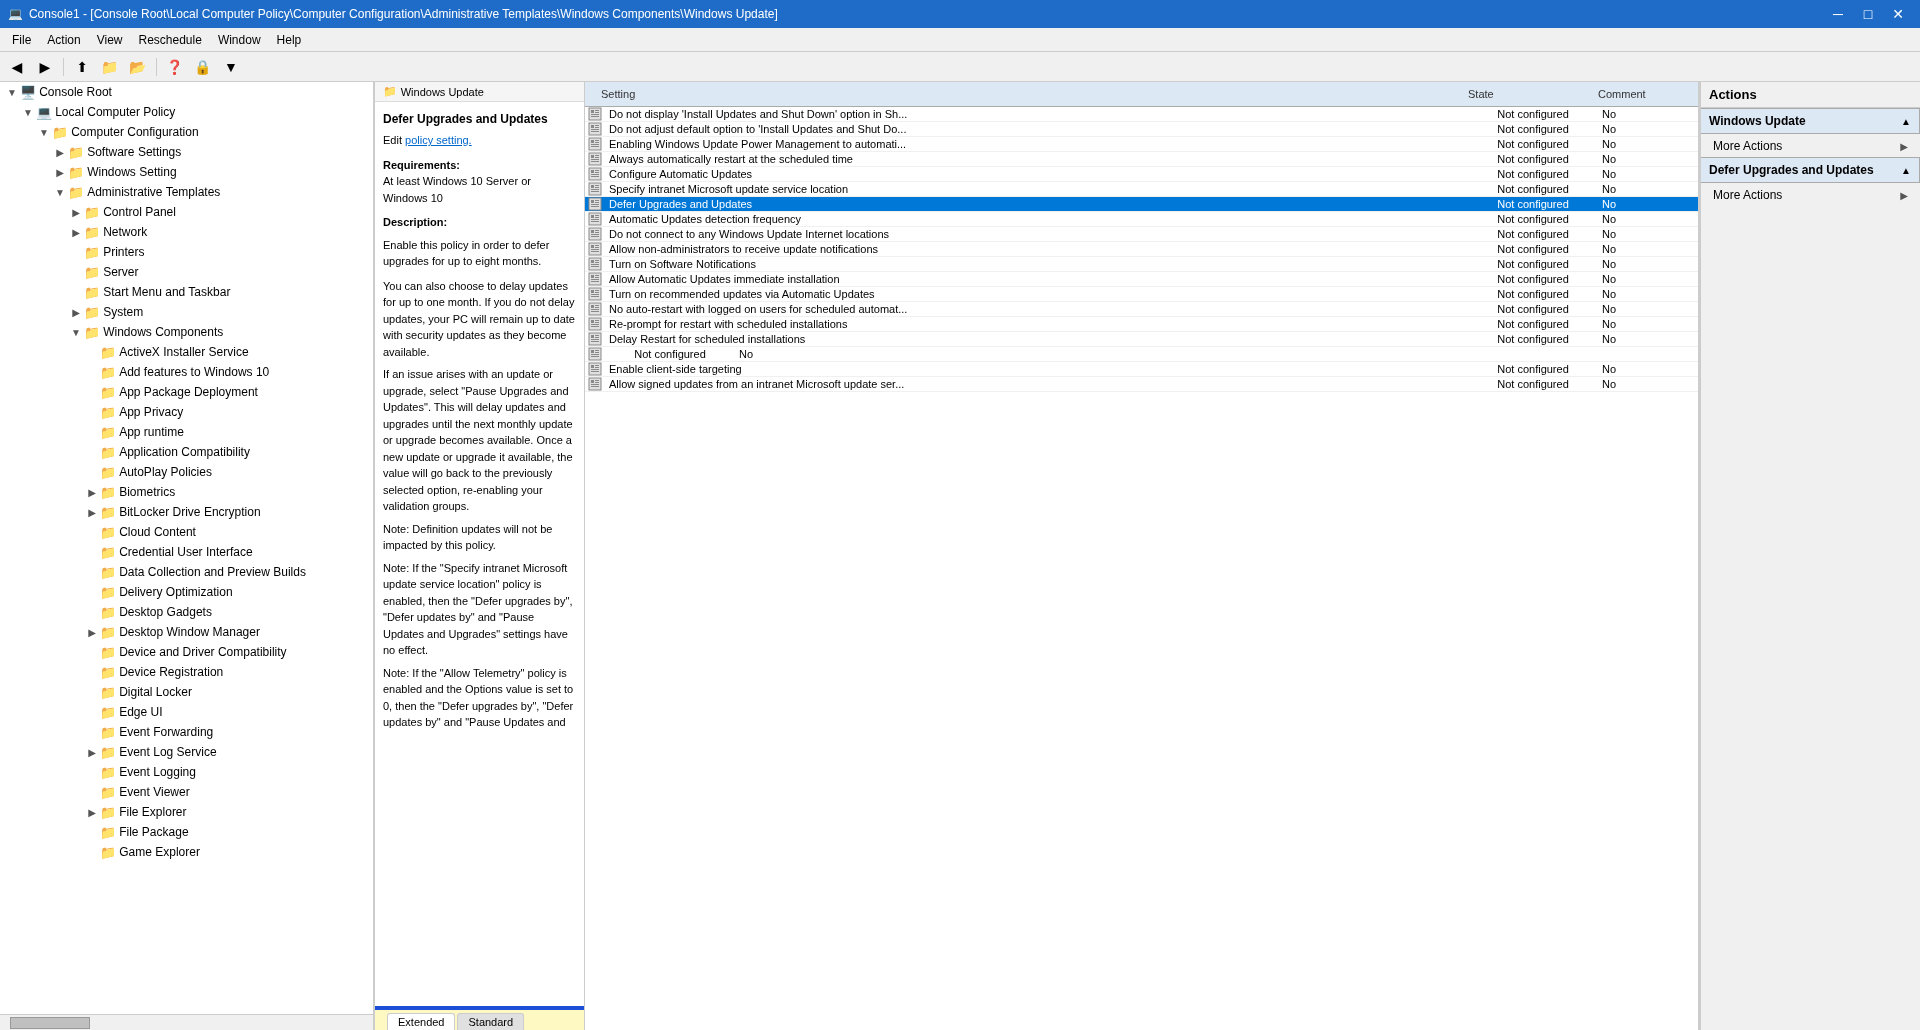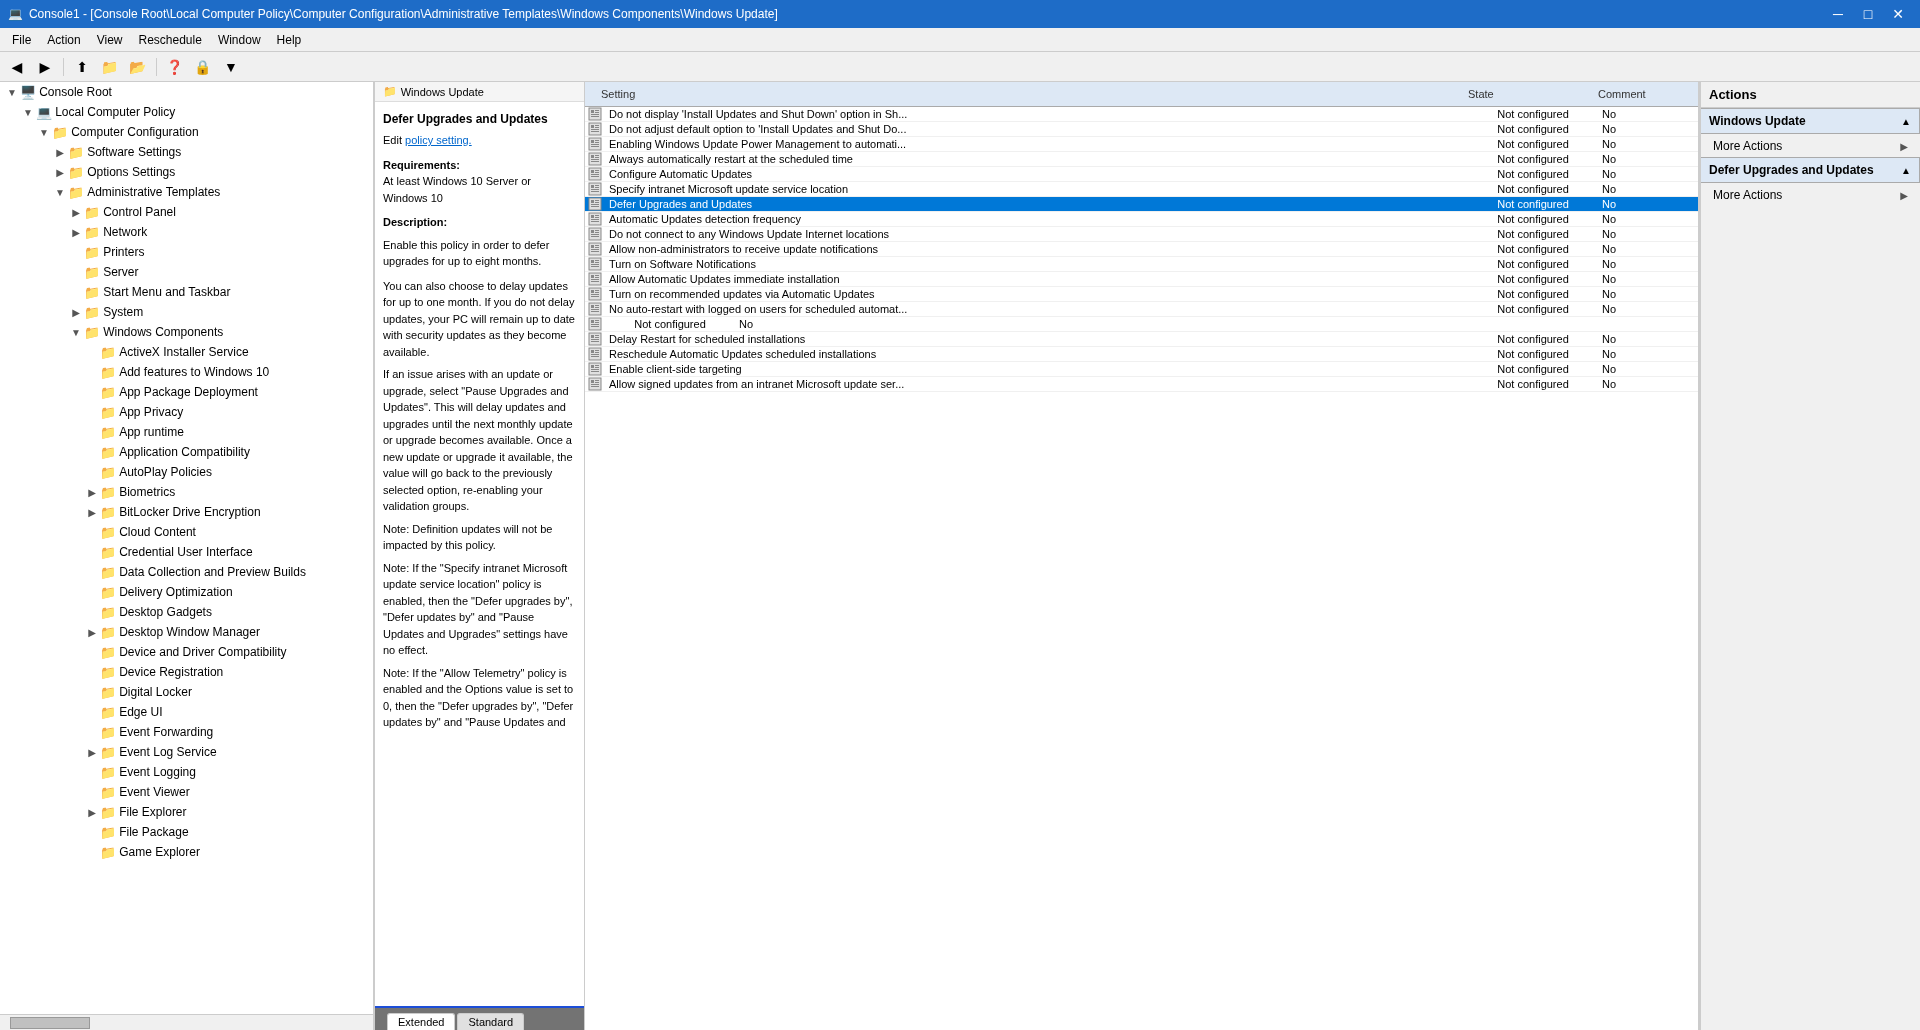--- a/index.html
+++ b/index.html
@@ -127,25 +127,25 @@
     #desc-content {
       padding: 8px;
       overflow-y: auto;
       flex: 1;
       font-size: 11px;
       line-height: 1.5;
     }
     #desc-content h3 { font-size: 12px; margin-bottom: 4px; font-weight: bold; }
     #desc-content .policy-link { color: #0066cc; text-decoration: underline; cursor: pointer; }
     #desc-tabs {
-      border-top: 2px solid #1d4ed8;
+      border-top: 4px solid #1d4ed8;
       height: 24px;
       display: flex;
       align-items: flex-end;
-      background: #737373;
+      background: #fef9c3;
       padding: 0 12px;
     }
     .desc-tab {
       padding: 2px 10px;
       border: 1px solid #ccc;
       background: #e0e0e0;
       cursor: pointer;
       font-size: 11px;
       border-bottom: none;
       margin-right: 2px;
@@ -302,21 +302,21 @@
           <span class="label">Computer Configuration</span>
         </div>
         <div class="tree-item" style="padding-left: 52px;">
           <span class="expander">▶</span>
           <span class="icon folder-icon">📁</span>
           <span class="label">Software Settings</span>
         </div>
         <div class="tree-item" style="padding-left: 52px;">
           <span class="expander">▶</span>
           <span class="icon folder-icon">📁</span>
-          <span class="label">Options Settings</span>
+          <span class="label">Windows Setting</span>
         </div>
         <div class="tree-item" style="padding-left: 52px;">
           <span class="expander">▼</span>
           <span class="icon folder-icon">📁</span>
           <span class="label">Administrative Templates</span>
         </div>
         <div class="tree-item" style="padding-left: 68px;">
           <span class="expander">▶</span>
           <span class="icon folder-icon">📁</span>
           <span class="label">Control Panel</span>
@@ -738,20 +738,21 @@
           <span class="row-icon">
             <svg width="14" height="14" viewBox="0 0 14 14">
               <rect x="1" y="1" width="12" height="12" fill="#e0e0e0" stroke="#888" stroke-width="1"></rect>
               <rect x="3" y="3" width="3" height="3" fill="#888"></rect>
               <rect x="7" y="3" width="4" height="1" fill="#888"></rect>
               <rect x="7" y="5" width="4" height="1" fill="#888"></rect>
               <rect x="3" y="7" width="8" height="1" fill="#888"></rect>
               <rect x="3" y="9" width="8" height="1" fill="#888"></rect>
             </svg>
           </span>
+          <span class="row-setting">Re-prompt for restart with scheduled installations</span>
           <span class="row-state">Not configured</span>
           <span class="row-comment">No</span>
         </div>
         <div class="settings-row">
           <span class="row-icon">
             <svg width="14" height="14" viewBox="0 0 14 14">
               <rect x="1" y="1" width="12" height="12" fill="#e0e0e0" stroke="#888" stroke-width="1"></rect>
               <rect x="3" y="3" width="3" height="3" fill="#888"></rect>
               <rect x="7" y="3" width="4" height="1" fill="#888"></rect>
               <rect x="7" y="5" width="4" height="1" fill="#888"></rect>
@@ -767,21 +768,20 @@
           <span class="row-icon">
             <svg width="14" height="14" viewBox="0 0 14 14">
               <rect x="1" y="1" width="12" height="12" fill="#e0e0e0" stroke="#888" stroke-width="1"></rect>
               <rect x="3" y="3" width="3" height="3" fill="#888"></rect>
               <rect x="7" y="3" width="4" height="1" fill="#888"></rect>
               <rect x="7" y="5" width="4" height="1" fill="#888"></rect>
               <rect x="3" y="7" width="8" height="1" fill="#888"></rect>
               <rect x="3" y="9" width="8" height="1" fill="#888"></rect>
             </svg>
           </span>
-          <span class="row-setting">Reschedule Automatic Updates scheduled installations</span>
           <span class="row-state">Not configured</span>
           <span class="row-comment">No</span>
         </div>
         <div class="settings-row">
           <span class="row-icon">
             <svg width="14" height="14" viewBox="0 0 14 14">
               <rect x="1" y="1" width="12" height="12" fill="#e0e0e0" stroke="#888" stroke-width="1"></rect>
               <rect x="3" y="3" width="3" height="3" fill="#888"></rect>
               <rect x="7" y="3" width="4" height="1" fill="#888"></rect>
               <rect x="7" y="5" width="4" height="1" fill="#888"></rect>

